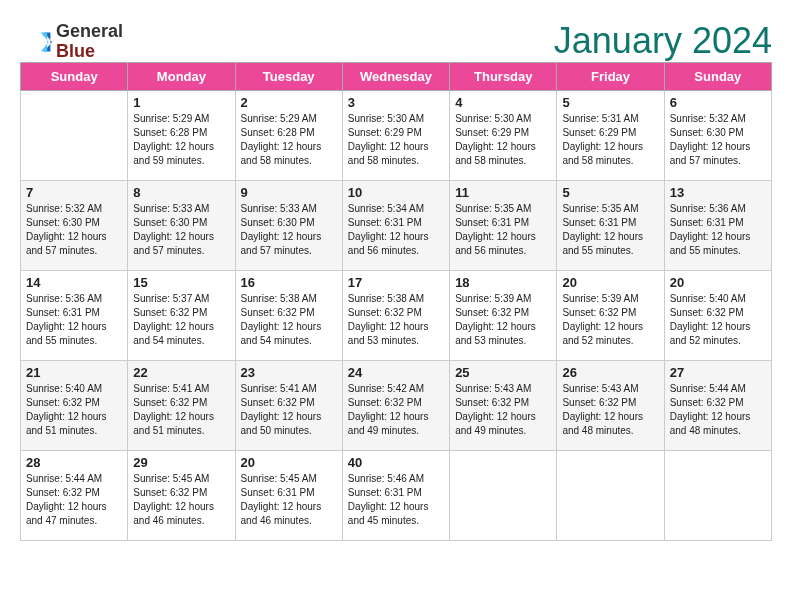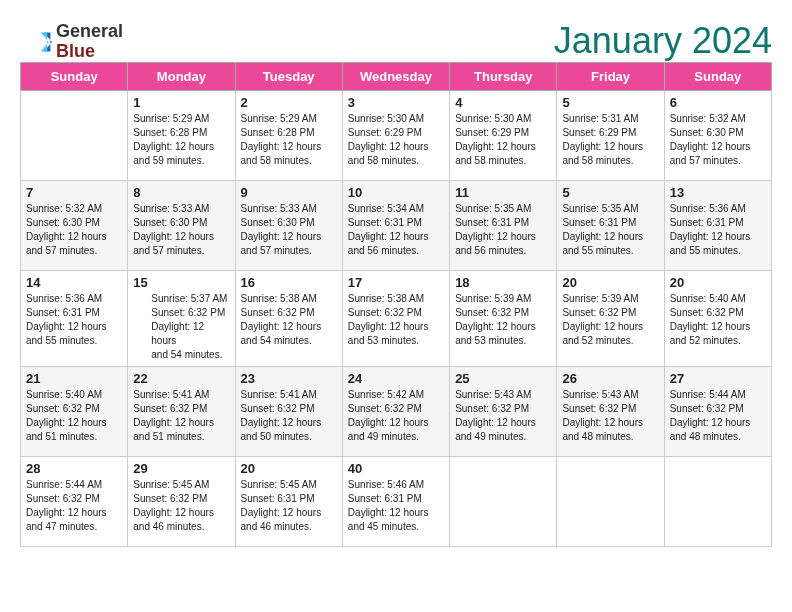--- a/index.html
+++ b/index.html
@@ -226,21 +226,21 @@
       <tr>
         <td>
           <span class="day-num">14</span>
           <div class="day-info" style="white-space: pre-line;">Sunrise: 5:36 AM
 Sunset: 6:31 PM
 Daylight: 12 hours
 and 55 minutes.</div>
         </td>
         <td>
           <span class="day-num">15</span>
-          <div class="day-info" style="white-space: pre-line; margin-left: 18px;">Sunrise: 5:37 AM
+          <div class="day-info" style="white-space: pre-line;">Sunrise: 5:37 AM
 Sunset: 6:32 PM
 Daylight: 12 hours
 and 54 minutes.</div>
         </td>
         <td>
           <span class="day-num">16</span>
           <div class="day-info" style="white-space: pre-line;">Sunrise: 5:38 AM
 Sunset: 6:32 PM
 Daylight: 12 hours
 and 54 minutes.</div>

